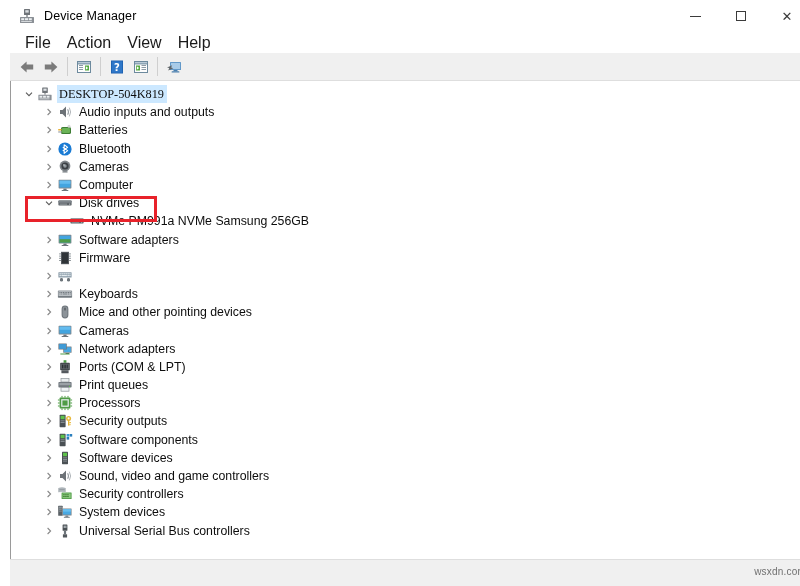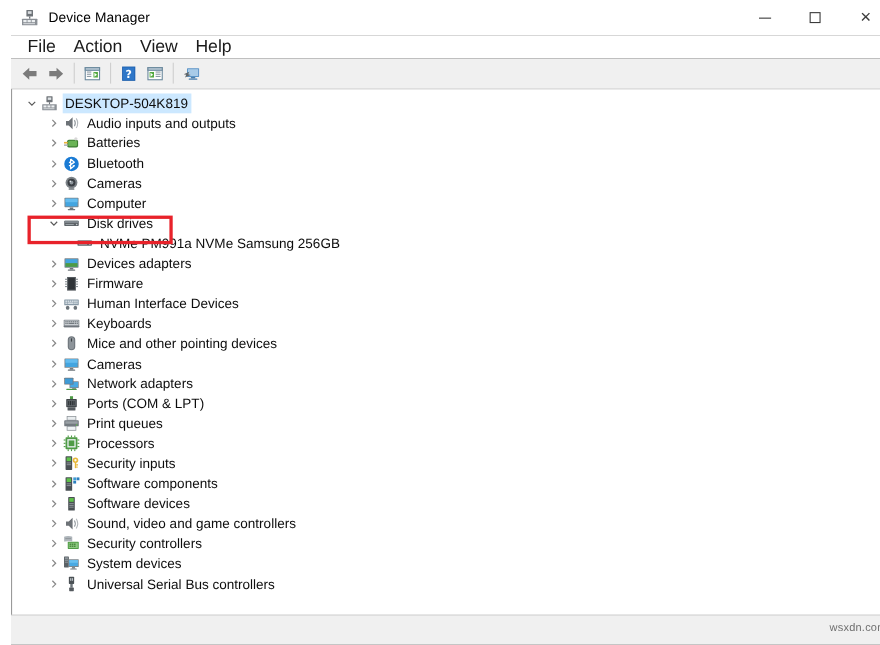--- a/index.html
+++ b/index.html
@@ -117,20 +117,21 @@
   }
   .row .lbl {
     font-size: 12.3px;
     color: #0d0d0d;
     line-height: 16px;
   }
   .row.selected .lbl {
     background: #cce8ff;
     padding: 1px 3px 1px 2px;
     margin-left: -2px;
+    font-family: Liberation Serif, serif;
   }
 
   
   .ind0 { padding-left: 10px; }
   .ind1 { padding-left: 30px; }
   .ind2 { padding-left: 58px; }
 
   
   .redbox {
     position: absolute;
@@ -418,21 +419,21 @@
         </span>
         <span class="ic">
           <svg class="i-svg" viewBox="0 0 16 16">
             <rect x="1.6" y="2.8" width="12.8" height="8.6" rx="0.6" fill="#7e868c"></rect>
             <rect x="2.5" y="3.6" width="11" height="7" fill="#43a5e0"></rect>
             <rect x="2.5" y="7.2" width="11" height="3.4" fill="#4f9b46"></rect>
             <rect x="6.4" y="11.6" width="3.2" height="1.4" fill="#6d757b"></rect>
             <rect x="4.6" y="13" width="6.8" height="1.1" rx="0.4" fill="#6d757b"></rect>
           </svg>
         </span>
-        <span class="lbl">Devices adapters</span>
+        <span class="lbl">Software adapters</span>
       </div>
 
       <div class="row ind1">
         <span class="twisty">
           <svg width="10" height="10" viewBox="0 0 10 10">
             <path d="M3.6 2 L6.6 5 L3.6 8" fill="none" stroke="#878787" stroke-width="1.1"></path>
           </svg>
         </span>
         <span class="ic">
           <svg class="i-svg" viewBox="0 0 16 16">
@@ -471,21 +472,20 @@
               <rect x="12.3" y="5.2" width="1.3" height="1.2"></rect>
               <rect x="2.4" y="7" width="1.5" height="1.2"></rect>
               <rect x="4.4" y="7" width="5.5" height="1.2"></rect>
               <rect x="10.4" y="7" width="1.5" height="1.2"></rect>
               <rect x="12.3" y="7" width="1.3" height="1.2"></rect>
             </g>
             <rect x="3" y="10" width="3" height="3.6" rx="1.4" fill="#6d757b"></rect>
             <rect x="10" y="10" width="3" height="3.6" rx="1.4" fill="#6d757b"></rect>
           </svg>
         </span>
-        <span class="lbl">Human Interface Devices</span>
       </div>
 
       <div class="row ind1">
         <span class="twisty">
           <svg width="10" height="10" viewBox="0 0 10 10">
             <path d="M3.6 2 L6.6 5 L3.6 8" fill="none" stroke="#878787" stroke-width="1.1"></path>
           </svg>
         </span>
         <span class="ic">
           <svg class="i-svg" viewBox="0 0 16 16">
@@ -647,21 +647,21 @@
             <rect x="3.6" y="2.8" width="4" height="3.4" fill="#5ec24a"></rect>
             <rect x="3.6" y="7.4" width="4" height="0.9" fill="#8d9499"></rect>
             <rect x="3.6" y="9" width="4" height="0.9" fill="#8d9499"></rect>
             <circle cx="11.6" cy="5.4" r="2.5" fill="#e8b83a"></circle>
             <circle cx="11.6" cy="5.4" r="1.05" fill="#fdfaf0"></circle>
             <rect x="11" y="7.2" width="1.3" height="5.4" fill="#e8b83a"></rect>
             <rect x="12.3" y="9" width="1.6" height="1.2" fill="#e8b83a"></rect>
             <rect x="12.3" y="11.1" width="1.3" height="1.1" fill="#e8b83a"></rect>
           </svg>
         </span>
-        <span class="lbl">Security inputs</span>
+        <span class="lbl">Security outputs</span>
       </div>
 
       <div class="row ind1">
         <span class="twisty">
           <svg width="10" height="10" viewBox="0 0 10 10">
             <path d="M3.6 2 L6.6 5 L3.6 8" fill="none" stroke="#878787" stroke-width="1.1"></path>
           </svg>
         </span>
         <span class="ic">
           <svg class="i-svg" viewBox="0 0 16 16">

